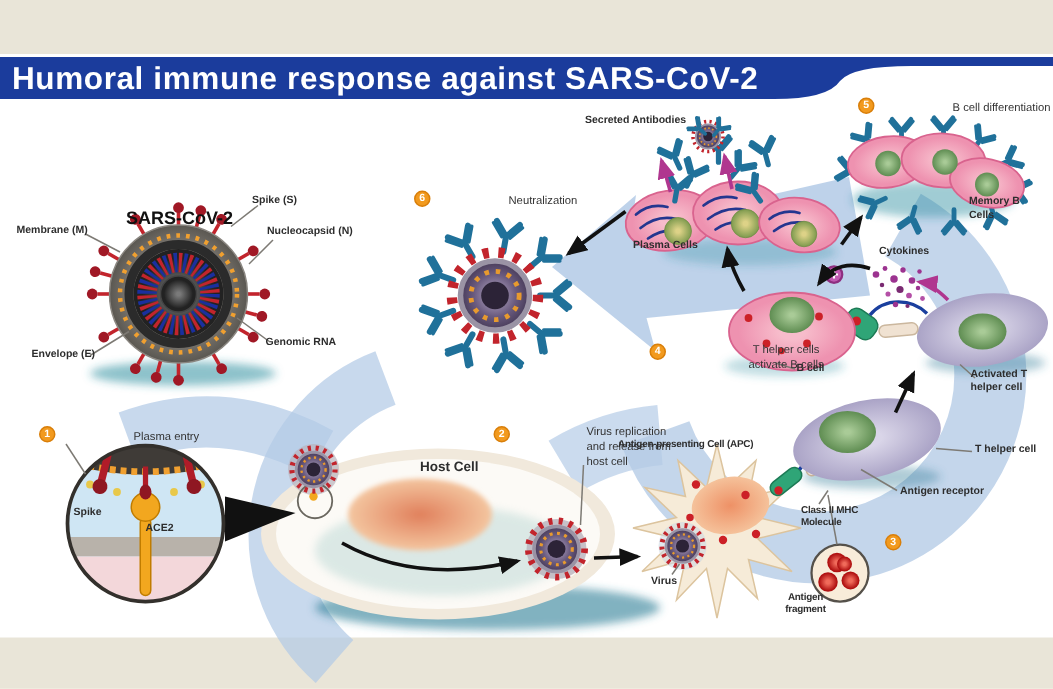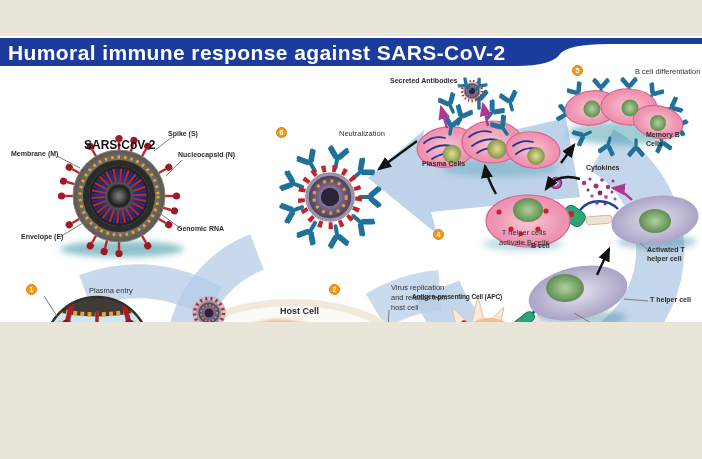--- a/index.html
+++ b/index.html
@@ -1,16 +1,16 @@
 <!DOCTYPE html>
 <html><head>
 <meta charset="utf-8">
 <style>
   html,body{margin:0;padding:0;background:#e9e5d8;}
-  .stage{position:relative;width:702px;height:322px;overflow:hidden;background:#e9e5d8;
+  .stage{position:relative;width:702px;height:459px;overflow:hidden;background:#e9e5d8;
          font-family:"Liberation Sans",sans-serif;}
   .panel{position:absolute;left:0;top:36px;width:702px;height:389px;background:#ffffff;}
   svg.layer{position:absolute;left:0;top:0;width:702px;height:459px;}
   .title{position:absolute;left:8px;top:41px;width:545px;color:#fff;
          font-size:21px;font-weight:bold;letter-spacing:.4px;white-space:nowrap;}
   .lbl{position:absolute;font-size:7px;font-weight:bold;color:#2d2d2d;line-height:1.22;white-space:nowrap;}
   .lbl.wrap{white-space:normal;}
   .lbl.big{font-size:12px;color:#111;margin-top:40px;}
   .lbl.med{font-size:9px;margin-left:20px;}
   .lbl.small{font-size:6.6px;letter-spacing:-.15px;}

